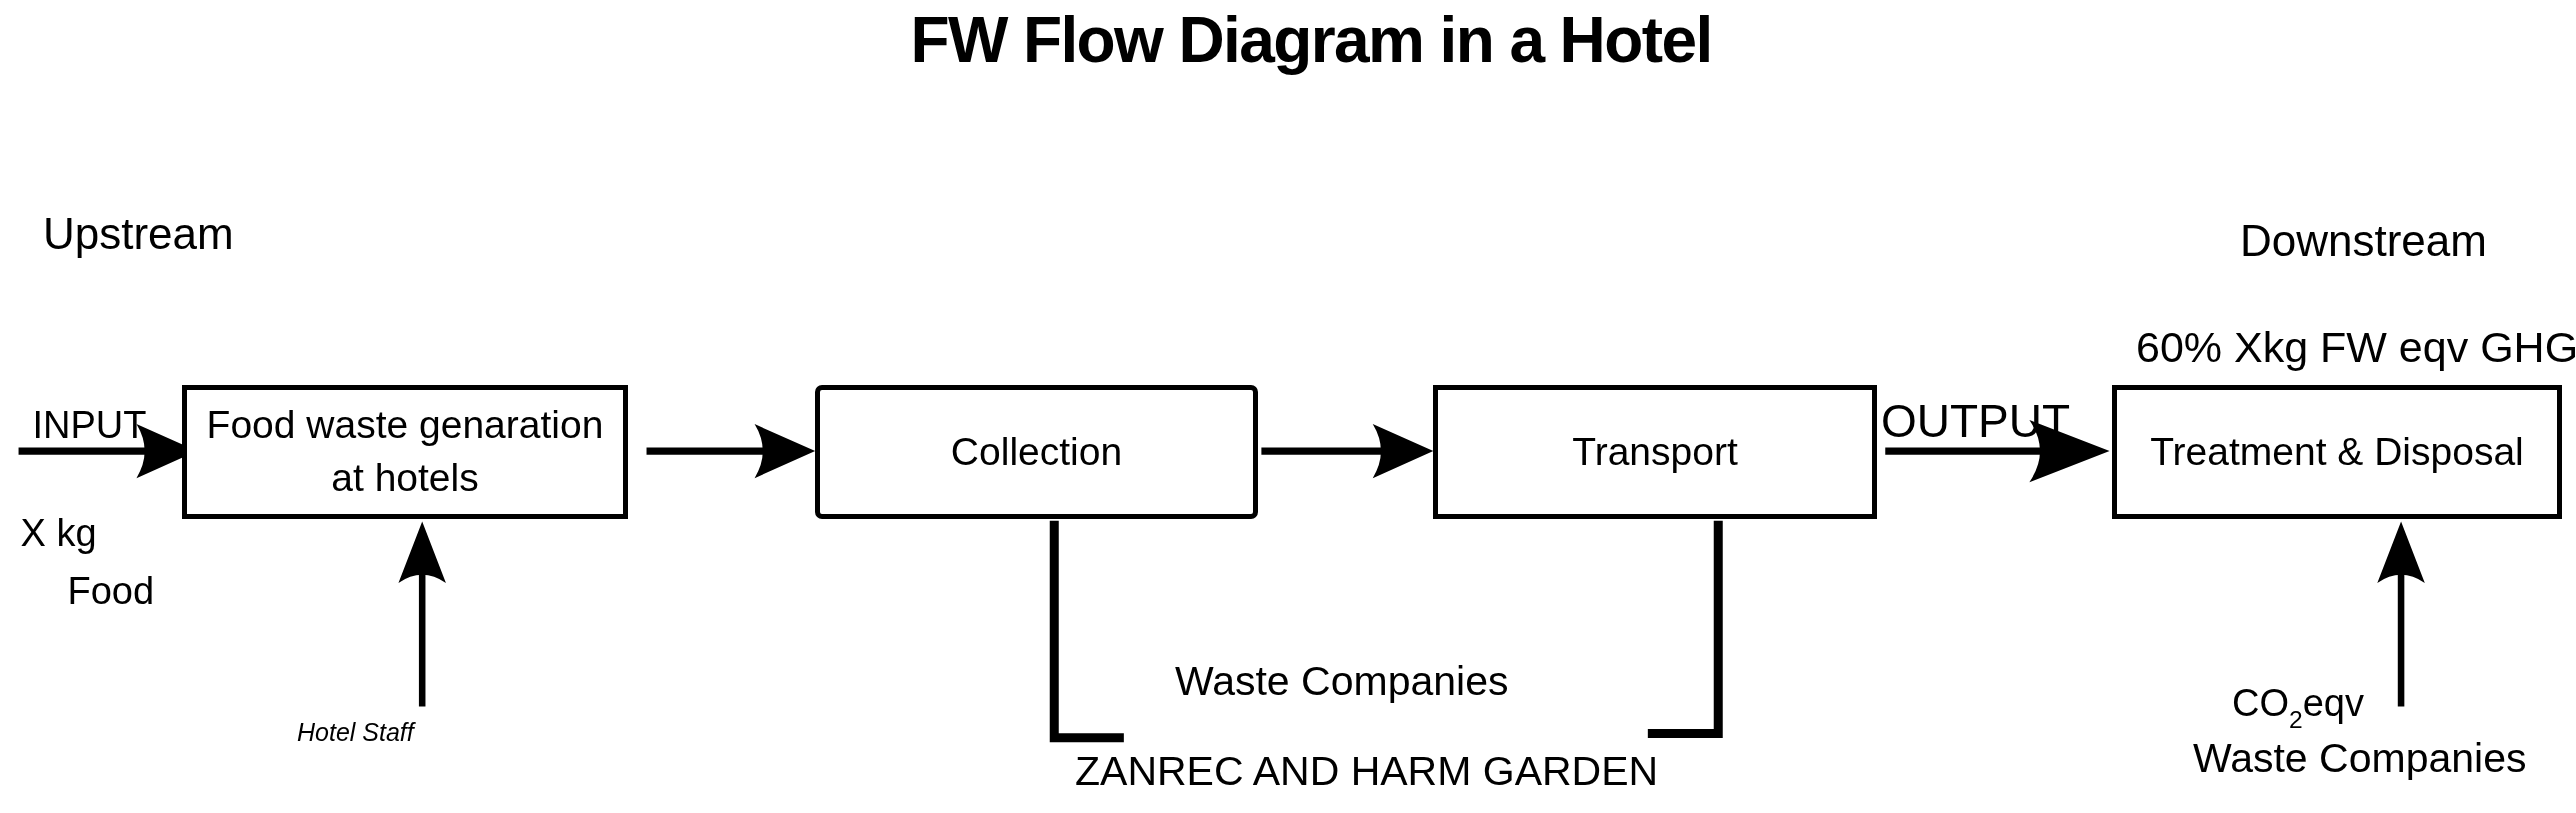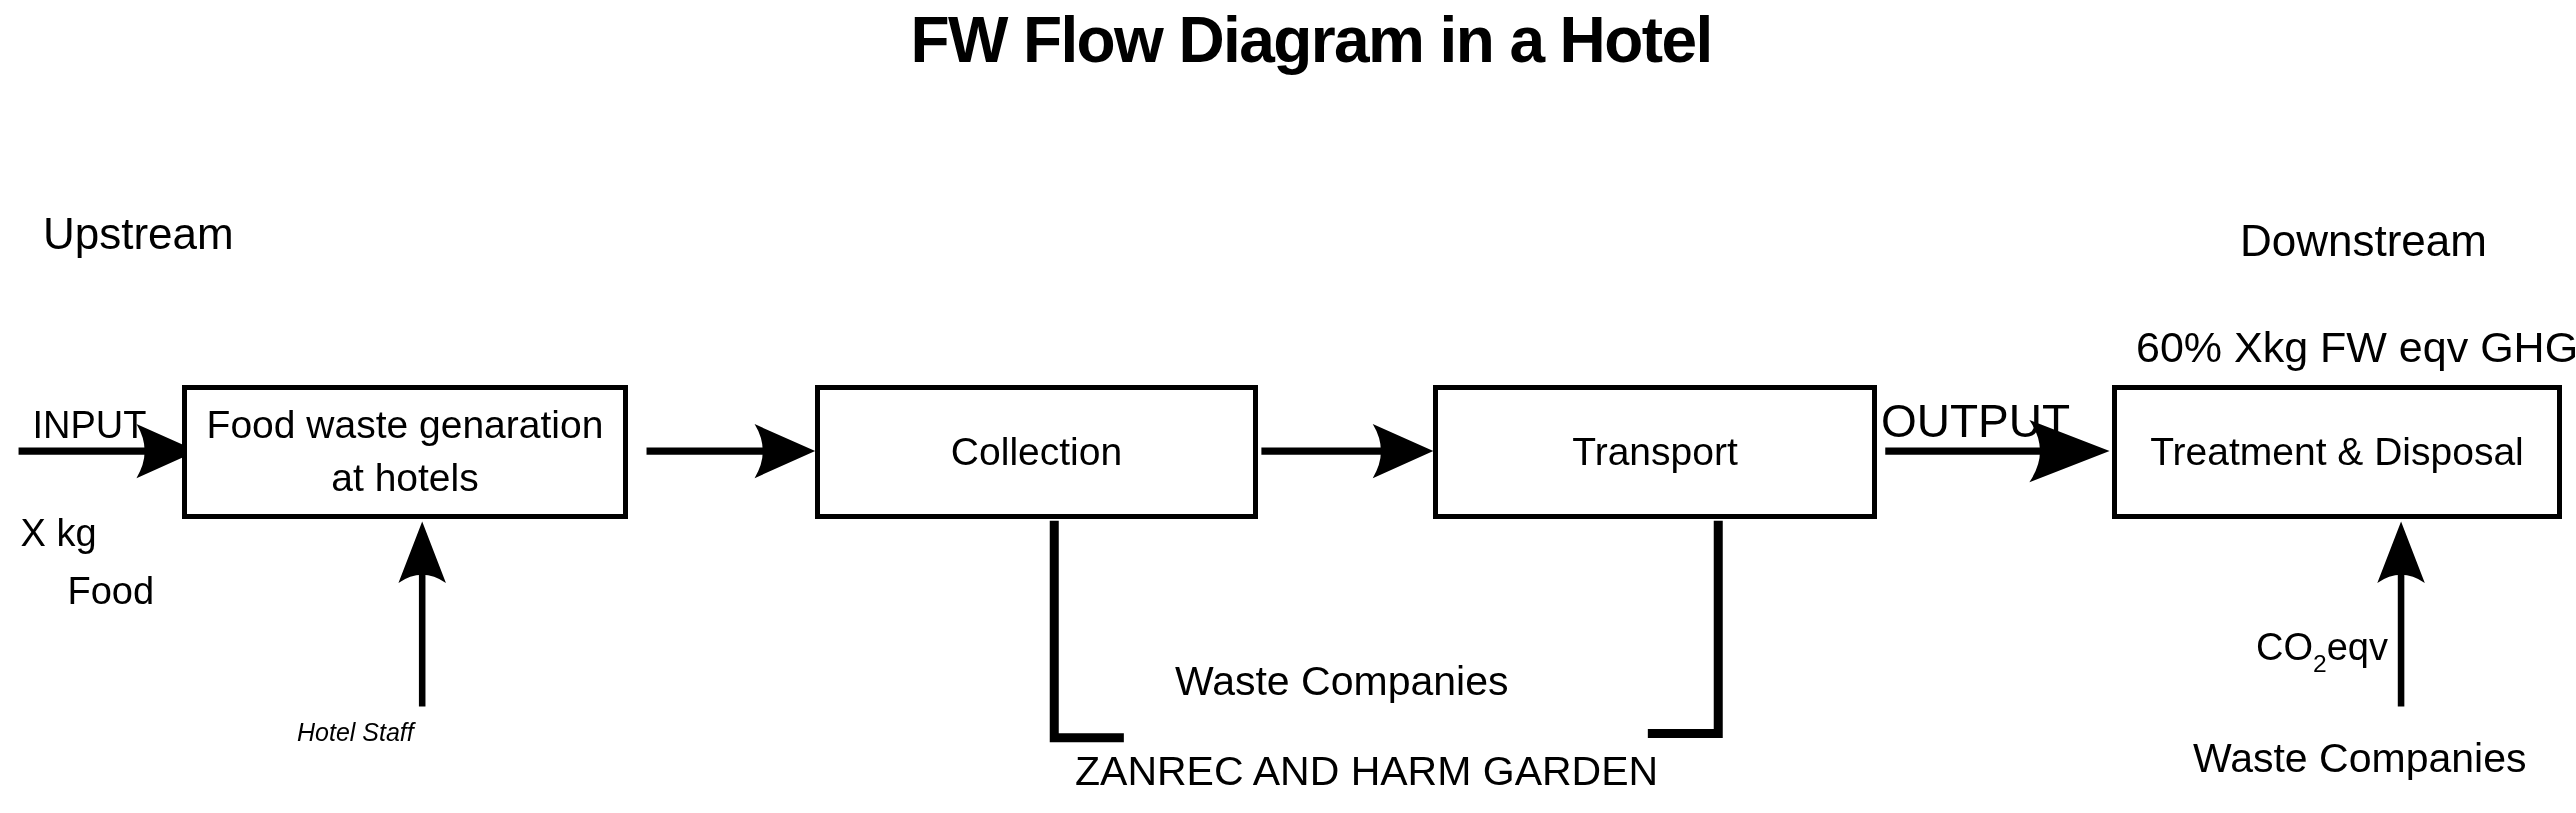--- a/index.html
+++ b/index.html
@@ -44,21 +44,21 @@
   .lbl-upstream   { left: 43px;   top: 212px;  font-size: 44px; }
   .lbl-downstream { left: 2240px; top: 219px;  font-size: 44px; }
   .lbl-ghg        { left: 2136px; top: 326px;  font-size: 43px; }
   .lbl-input      { left: 20.5px;   top: 406px;  font-size: 38px; margin-left: 12px; }
   .lbl-output     { left: 1881px; top: 398px;  font-size: 46px; }
   .lbl-xkg        { left: 20.5px;   top: 514px;  font-size: 38px; }
   .lbl-food       { left: 20.5px;   top: 572px;  font-size: 38px; margin-left: 47px; }
   .lbl-hotelstaff { left: 297px;  top: 720px;  font-size: 25px; font-style: italic; }
   .lbl-wc-mid     { left: 1175px; top: 661px;  font-size: 41px; }
   .lbl-zanrec     { left: 1075px; top: 751px;  font-size: 41px; }
-  .lbl-co2        { left: 2232px; top: 628px;  font-size: 38px; margin-left: 24px; }
+  .lbl-co2        { left: 2232px; top: 684px;  font-size: 38px; }
   .lbl-wc-right   { left: 2193px; top: 738px;  font-size: 41px; }
   .lbl-co2 sub {
     font-size: 24.6px;
     line-height: 0;
     vertical-align: -11.5px;
   }
   .node {
     position: absolute;
     top: 385px;
     height: 134px;
@@ -66,21 +66,21 @@
     box-sizing: border-box;
     background: #ffffff;
     display: flex;
     align-items: center;
     justify-content: center;
     text-align: center;
     font-size: 39px;
     line-height: 1.35;
   }
   .node-1 { left: 182px;  width: 446px; }
-  .node-2 { left: 815px;  width: 443px; }
+  .node-2 { left: 815px;  width: 443px; border-radius: 7px; }
   .node-3 { left: 1433px; width: 444px; }
   .node-4 { left: 2112px; width: 450px; padding: 0 3.3px; }
 </style>
 </head>
 <body>
 
 <div class="canvas">
 
   <svg class="overlay" viewBox="0 0 3145 993" aria-hidden="true">
 

